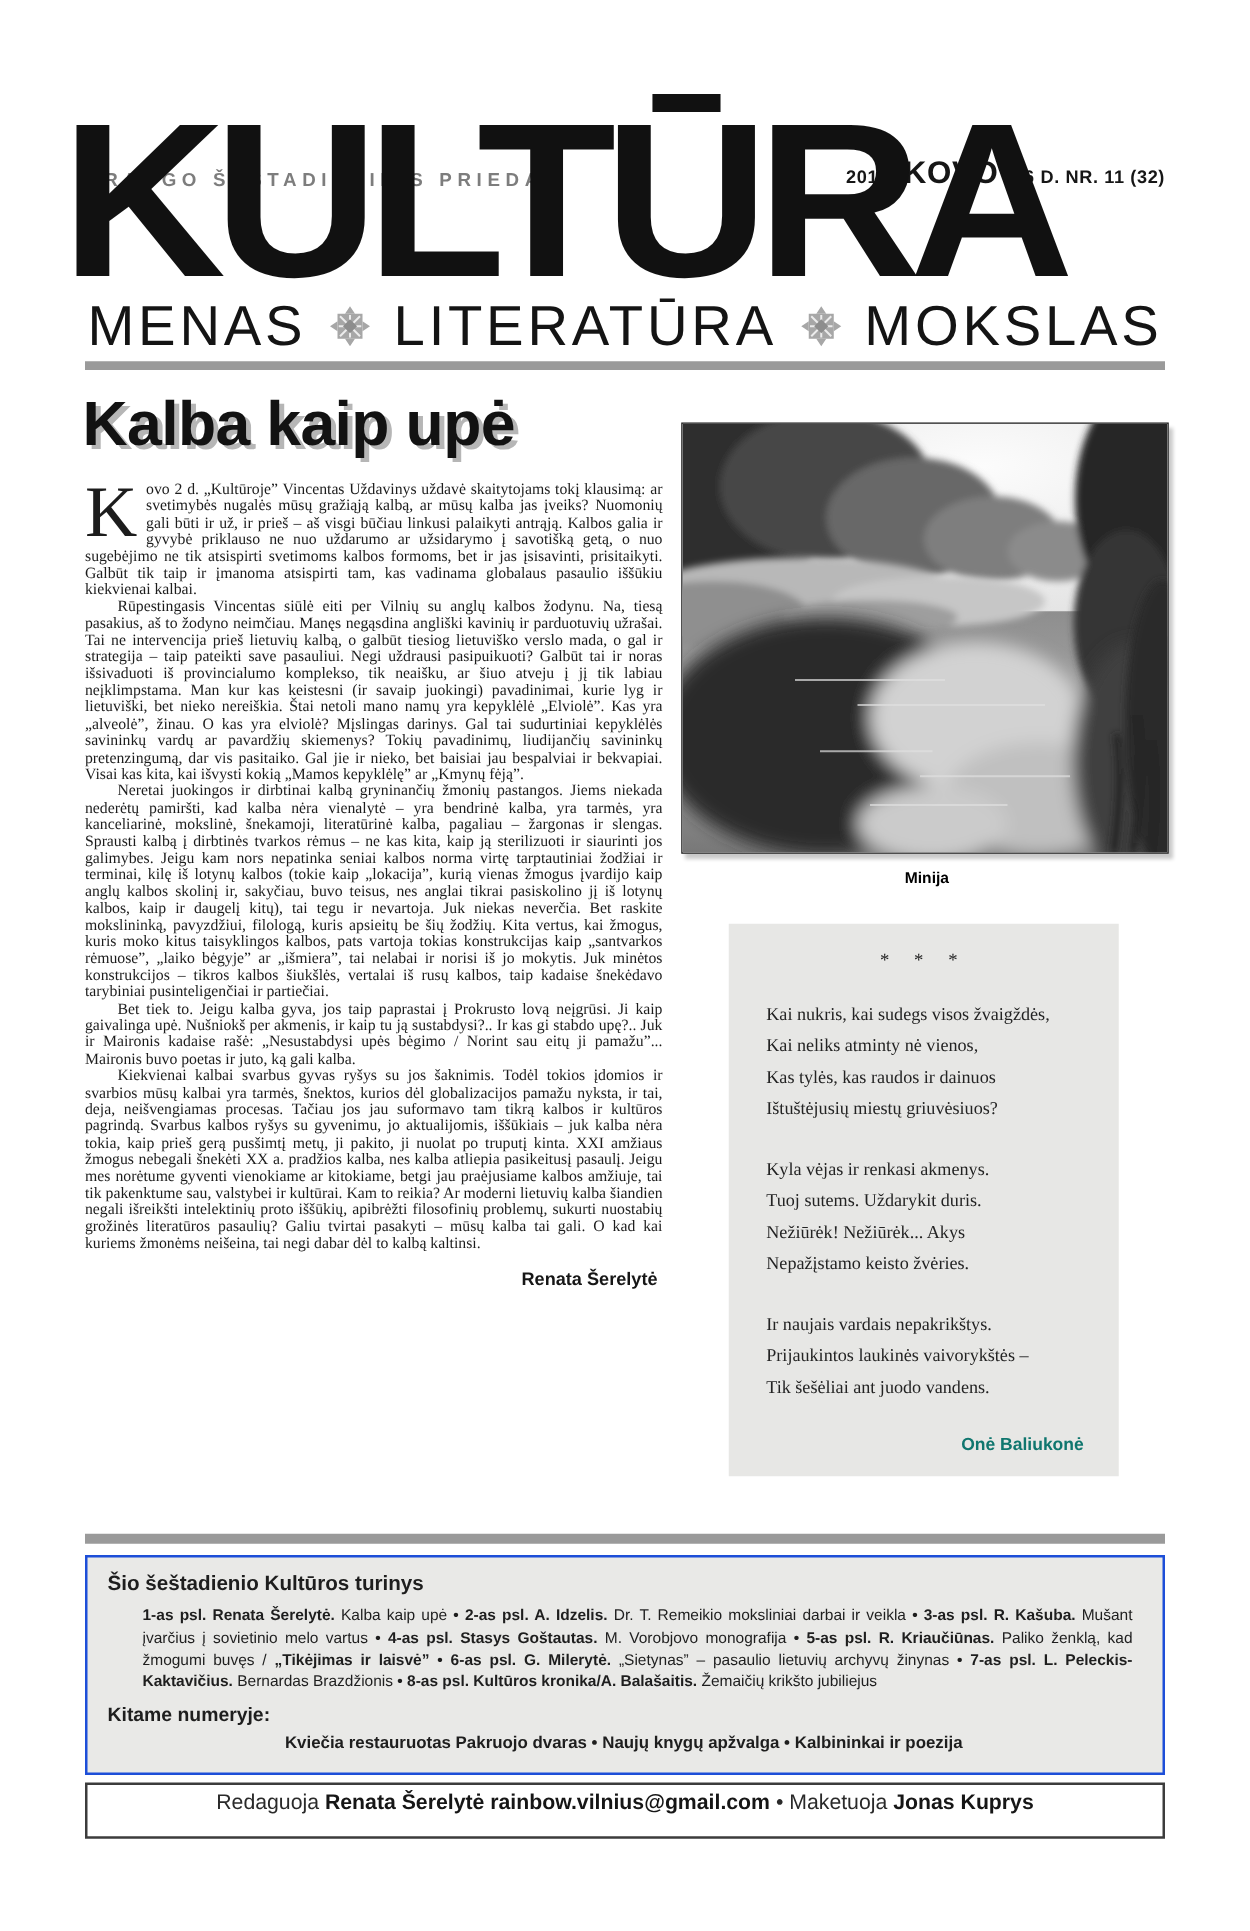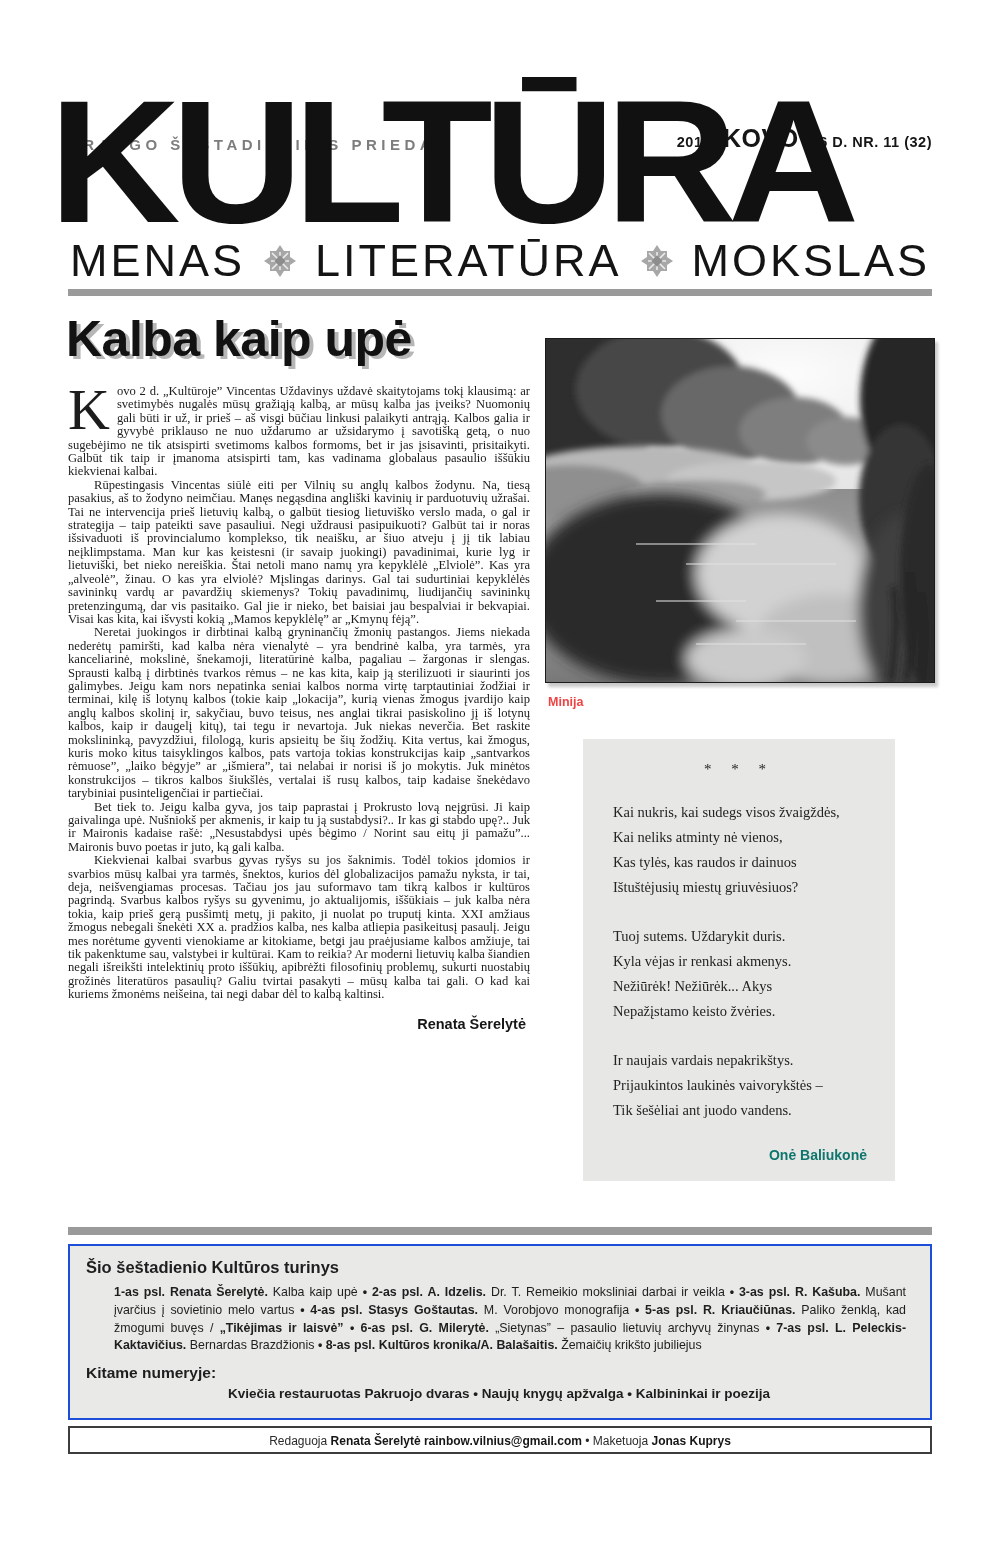--- a/index.html
+++ b/index.html
@@ -29,40 +29,40 @@
         font-size:12.6px;line-height:13.4px;color:#1c1c1c;}
   .left-col p{margin:0;text-indent:26px;}
   .left-col p.first{text-indent:0;}
   .dropcap{float:left;font-size:58px;line-height:43px;padding:3px 7px 0 0;color:#1c1c1c;}
   .byline{text-align:right;font-family:"Liberation Sans",sans-serif;font-weight:bold;font-size:14.5px;
         margin-top:16px;padding-right:4px;color:#161616;}
   
   .right-col{position:absolute;top:338px;left:545px;width:390px;}
   .photo-frame{width:388px;height:343px;border:1px solid #1b1b1b;box-shadow:3px 4px 3px #c9c9c9;overflow:hidden;background:#eee;}
   .photo-frame svg{display:block;}
-  .photo-caption{font-family:"Liberation Sans",sans-serif;font-weight:bold;font-size:12.5px;margin:12px 0 0 3px;color:#ef4444;}
+  .photo-caption{font-family:"Liberation Sans",sans-serif;font-weight:bold;font-size:12.5px;margin:12px 0 0 3px;color:#000000;text-align:center;}
   .poem-box{margin:30px 0 0 38px;width:312px;box-sizing:border-box;background:#e7e7e5;padding:22px 0 18px 0;}
   .poem-header{text-align:center;font-size:15px;letter-spacing:8px;color:#232323;margin-bottom:22px;}
   .poem-body{margin-left:30px;}
   .stanza{margin-bottom:24px;}
   .poem-line{font-size:14.5px;line-height:25px;color:#232323;}
   .poem-author{text-align:right;margin:2px 28px 0 0;font-family:"Liberation Sans",sans-serif;font-weight:bold;font-size:14px;color:#0f766e;}
   
   .contents-box{position:absolute;top:1244px;left:68px;width:864px;box-sizing:border-box;height:176px;
         background:#e9e9e7;border:2px solid #1d4ed8;padding:10px 18px 10px 16px;
         font-family:"Liberation Sans",sans-serif;color:#1e1e1e;}
   .contents-heading{font-weight:bold;font-size:16.5px;margin:2px 0 7px 0;}
   .contents-body{margin-left:28px;margin-right:6px;font-size:12.4px;line-height:17.8px;text-align:justify;}
   .contents-body b{font-weight:bold;}
   .next-heading{font-weight:bold;font-size:15.5px;margin:9px 0 4px 0;}
   .next-line{text-align:center;font-weight:bold;font-size:13.5px;}
   
-  .footer-bar{position:absolute;top:1426px;left:68px;width:864px;box-sizing:border-box;height:28px;
+  .footer-bar{position:absolute;top:1426px;left:68px;width:864px;box-sizing:border-box;height:45px;
         border:2px solid #3c3c3c;background:#fff;text-align:center;
-        font-family:"Liberation Sans",sans-serif;font-size:12px;line-height:27px;color:#2a2a2a;}
+        font-family:"Liberation Sans",sans-serif;font-size:17px;line-height:27px;color:#2a2a2a;}
   .footer-bar b{font-weight:bold;color:#161616;}
 </style>
 </head>
 <body>
 
 <div class="page">
 
   <div class="kicker-row">
     <span class="kicker">DRAUGO ŠEŠTADIENINIS PRIEDAS</span>
     <span class="dateline">
@@ -172,22 +172,22 @@
     <div class="poem-box">
       <div class="poem-header">*  *  *</div>
       <div class="poem-body">
           <div class="stanza">
             <div class="poem-line">Kai nukris, kai sudegs visos žvaigždės,</div>
             <div class="poem-line">Kai neliks atminty nė vienos,</div>
             <div class="poem-line">Kas tylės, kas raudos ir dainuos</div>
             <div class="poem-line">Ištuštėjusių miestų griuvėsiuos?</div>
           </div>
           <div class="stanza">
+            <div class="poem-line">Kyla vėjas ir renkasi akmenys.</div>
             <div class="poem-line">Tuoj sutems. Uždarykit duris.</div>
-            <div class="poem-line">Kyla vėjas ir renkasi akmenys.</div>
             <div class="poem-line">Nežiūrėk! Nežiūrėk... Akys</div>
             <div class="poem-line">Nepažįstamo keisto žvėries.</div>
           </div>
           <div class="stanza">
             <div class="poem-line">Ir naujais vardais nepakrikštys.</div>
             <div class="poem-line">Prijaukintos laukinės vaivorykštės –</div>
             <div class="poem-line">Tik šešėliai ant juodo vandens.</div>
           </div>
         </div>
       <div class="poem-author">Onė Baliukonė</div>

